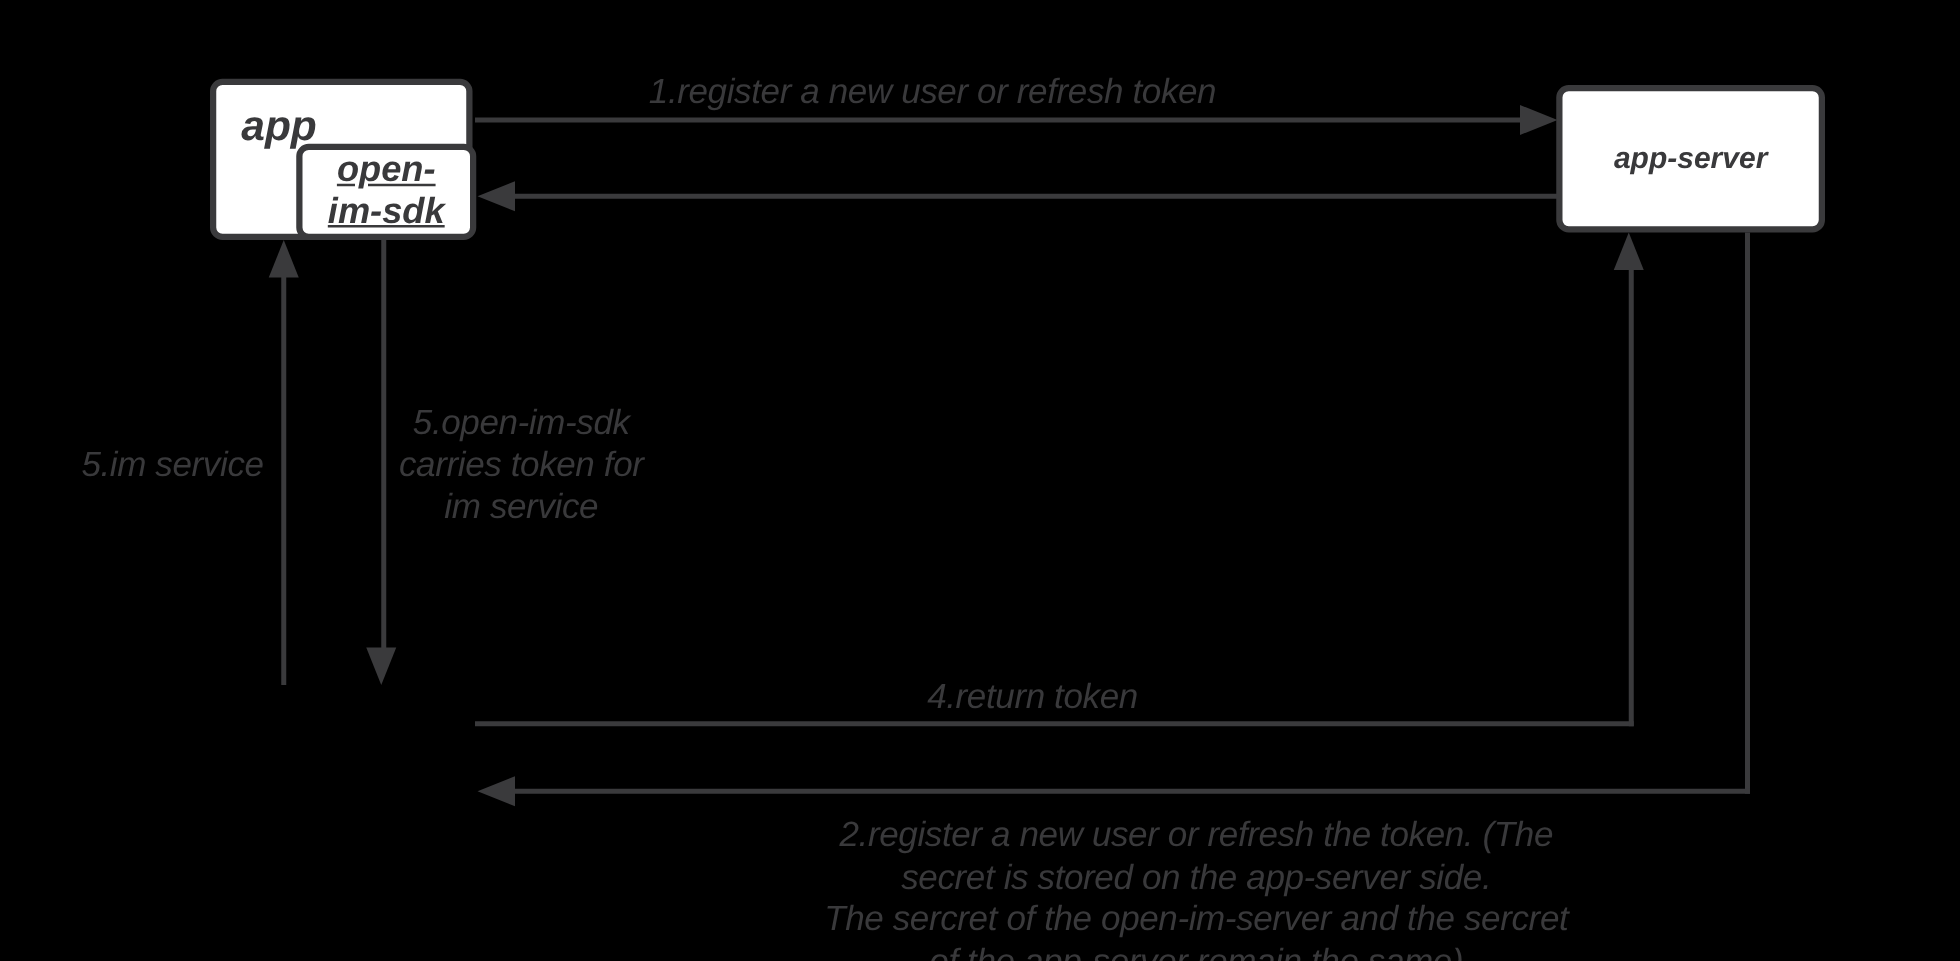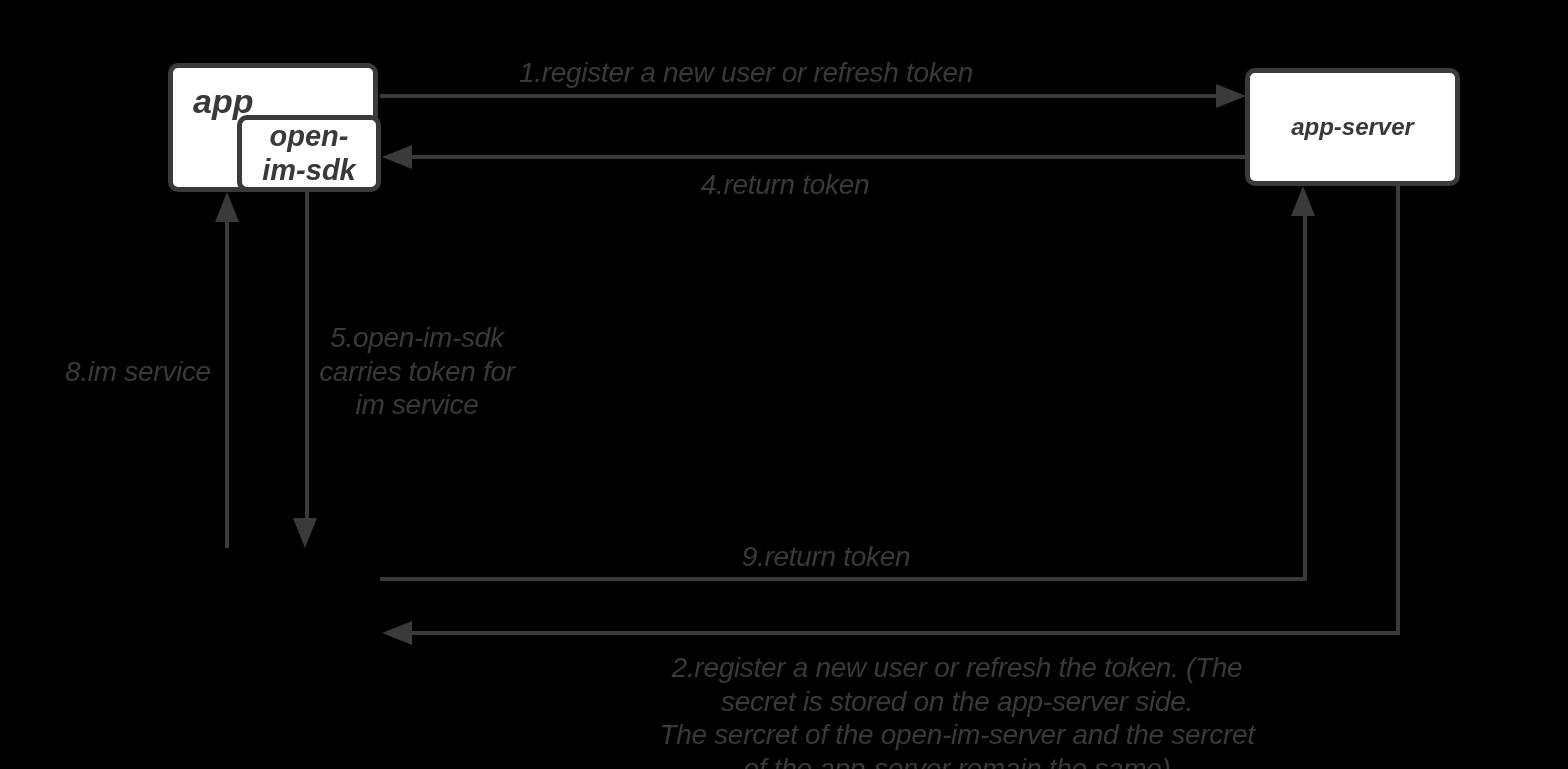--- a/index.html
+++ b/index.html
@@ -26,21 +26,21 @@
     box-sizing:border-box;
     color:var(--text);
     font-style:italic;
     font-weight:bold;
     z-index:3;
   }
   .node .lbl{white-space:pre-line;}
   .node-app{left:168px;top:63px;width:210px;height:129px;}
   .node-app .lbl{position:absolute;left:20px;top:14px;font-size:34px;}
   .node-sdk{left:237px;top:115px;width:144px;height:77px;z-index:4;
-    display:flex;align-items:center;justify-content:center;text-align:center;}
+    display:flex;align-items:flex-start;justify-content:center;text-align:center;text-decoration:underline;}
   .node-sdk .lbl{font-size:29px;line-height:1.15;}
   .node-app-server{left:1245px;top:68px;width:215px;height:118px;
     display:flex;align-items:center;justify-content:center;}
   .node-app-server .lbl{font-size:24px;}
   .node-open-im-server{left:168px;top:548px;width:210px;height:115px;
     display:flex;align-items:center;justify-content:center;text-align:center;}
   .node-open-im-server .lbl{font-size:32px;line-height:1.3;}
   
   .hline,.vline{position:absolute;background:var(--line);z-index:1;}
   .hline{height:4px;}
@@ -68,36 +68,35 @@
 <body>
 
 <div class="canvas">
 
   <div class="hline" style="left:380px;top:94px;width:836px;"></div>
   <div class="head head-right" style="left:1216px;top:84px;"></div>
   <div class="edge-label" style="left:746px;top:56px;">1.register a new user or refresh token</div>
 
   <div class="hline" style="left:412px;top:155px;width:836px;"></div>
   <div class="head head-left" style="left:382px;top:145px;"></div>
-  <div class="edge-label" style="left:785px;top:168px;">4.return token</div>
 
   <div class="vline" style="left:225px;top:221px;height:327px;"></div>
   <div class="head head-up" style="left:215px;top:192px;"></div>
-  <div class="edge-label" style="left:138px;top:355px;">8.im service</div>
+  <div class="edge-label" style="left:138px;top:355px;">5.im service</div>
 
   <div class="vline" style="left:305px;top:192px;height:327px;"></div>
   <div class="head head-down" style="left:293px;top:518px;"></div>
   <div class="edge-label" style="left:417px;top:321px;">5.open-im-sdk
 carries token for
 im service</div>
 
   <div class="hline" style="left:380px;top:577px;width:927px;"></div>
   <div class="vline" style="left:1303px;top:214px;height:367px;"></div>
   <div class="head head-up" style="left:1291px;top:186px;"></div>
-  <div class="edge-label" style="left:826px;top:540px;">9.return token</div>
+  <div class="edge-label" style="left:826px;top:540px;">4.return token</div>
 
   <div class="vline" style="left:1396px;top:186px;height:449px;"></div>
   <div class="hline" style="left:412px;top:631px;width:988px;"></div>
   <div class="head head-left" style="left:382px;top:621px;"></div>
   <div class="edge-label" style="left:957px;top:651px;">2.register a new user or refresh the token. (The secret is stored on the app-server side.
 The sercret of the open-im-server and the sercret of the app-server remain the same)</div>
 
   <div class="node node-app">
     <span class="lbl">app</span>
   </div>

